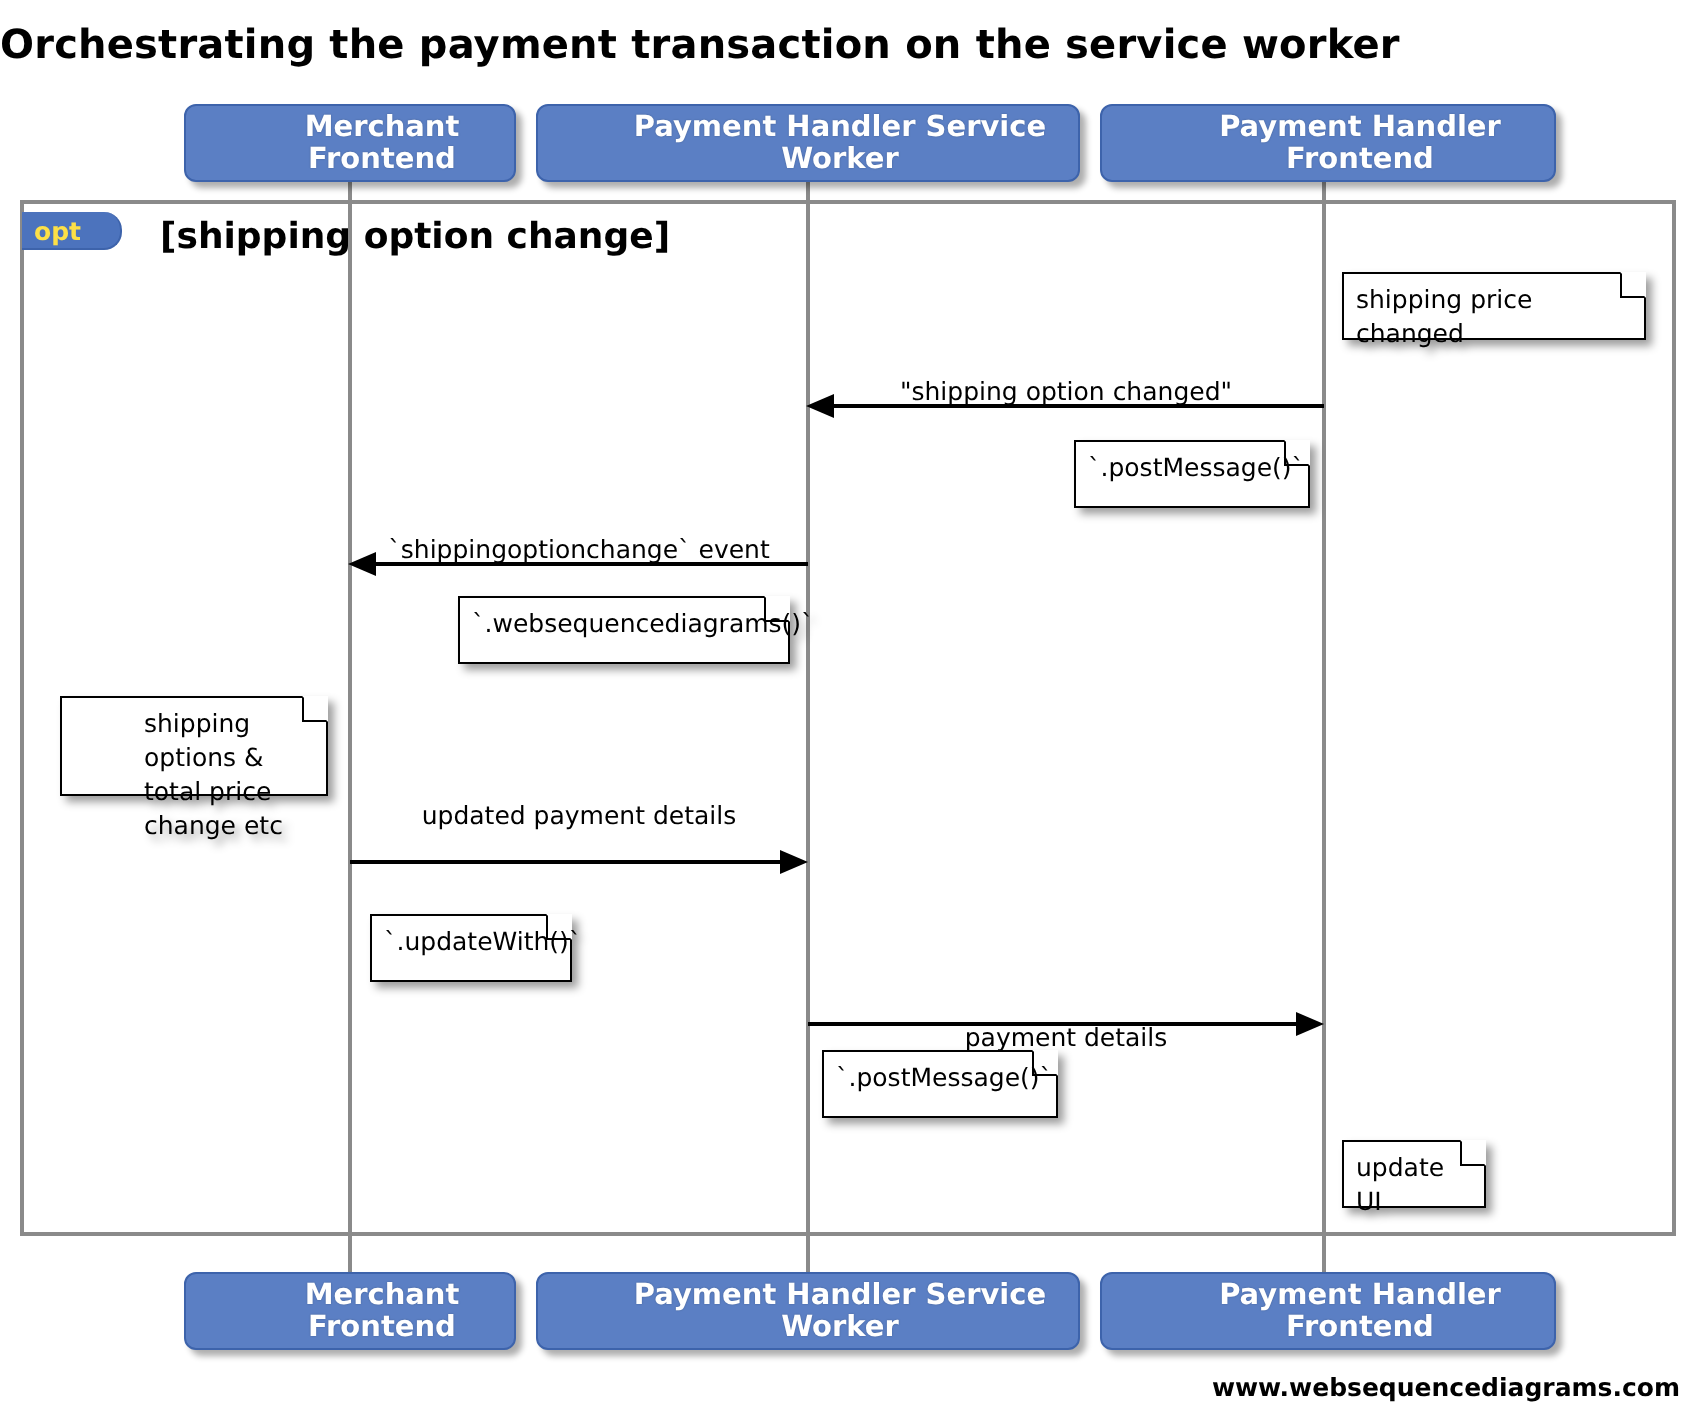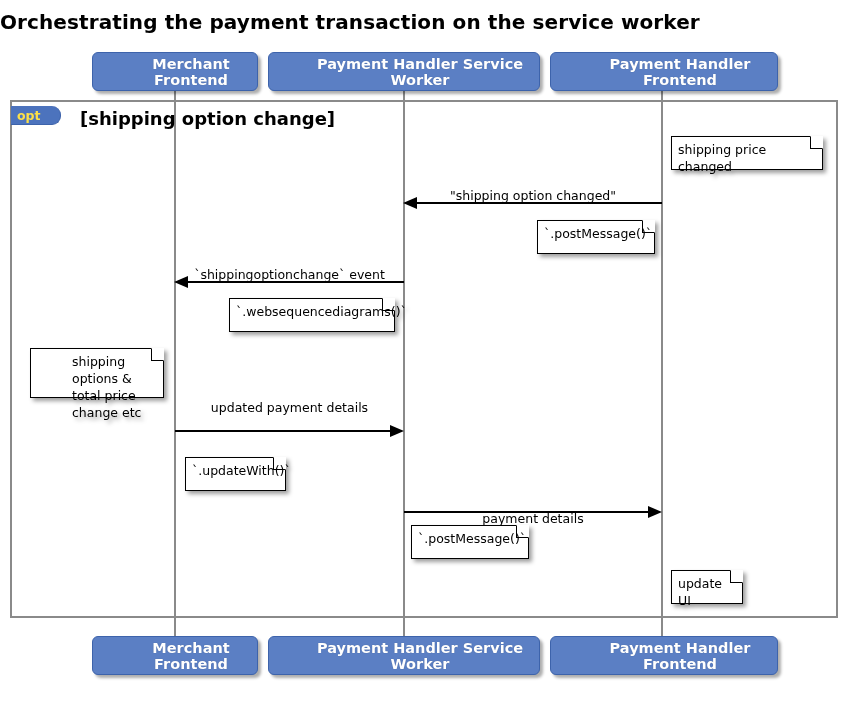--- a/index.html
+++ b/index.html
@@ -233,14 +233,15 @@
     <div class="note-fold"></div>
     <div class="note-text">`.postMessage()`</div>
   </div>
 
   <div class="note" style="left:671px; top:570px; width:72px; height:34px;">
     <div class="note-body"></div>
     <div class="note-fold"></div>
     <div class="note-text">update UI</div>
   </div>
 
+  <div class="footer-credit">www.websequencediagrams.com</div>
 
 </div>
 
 </body></html>

